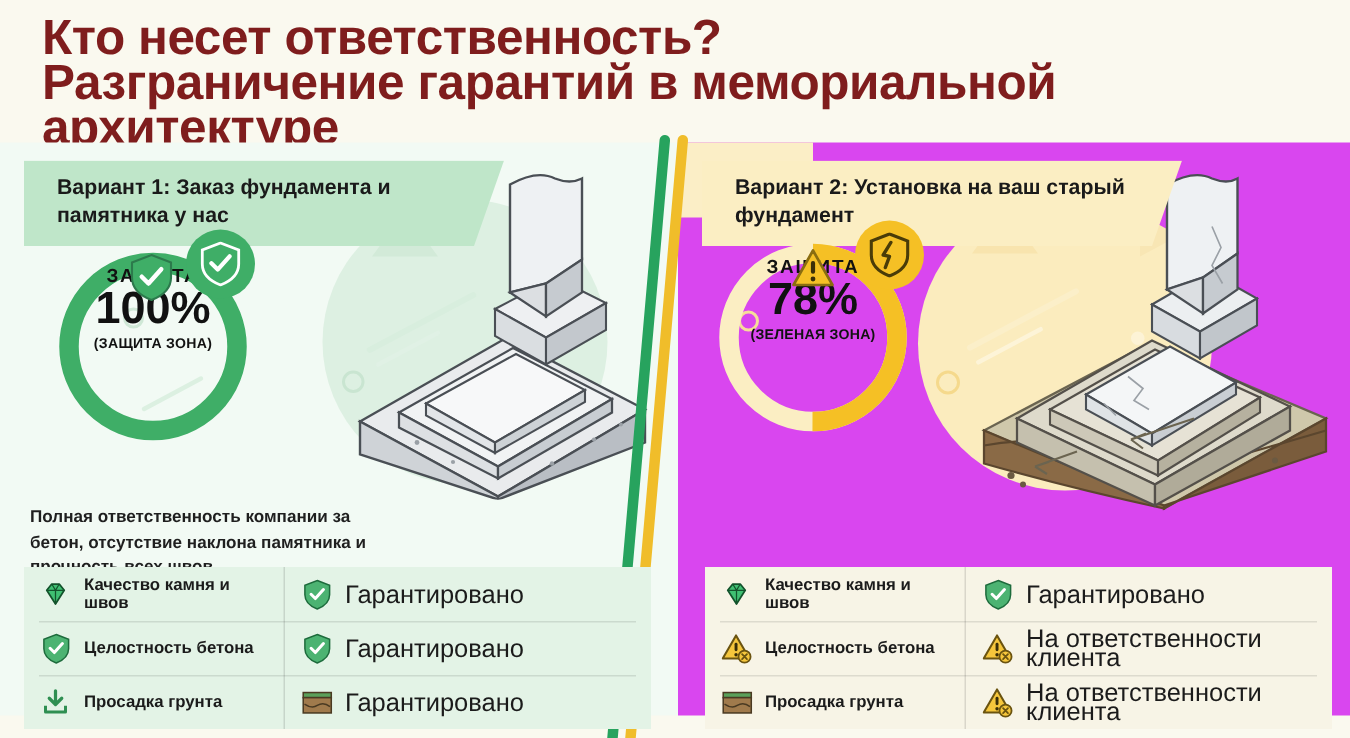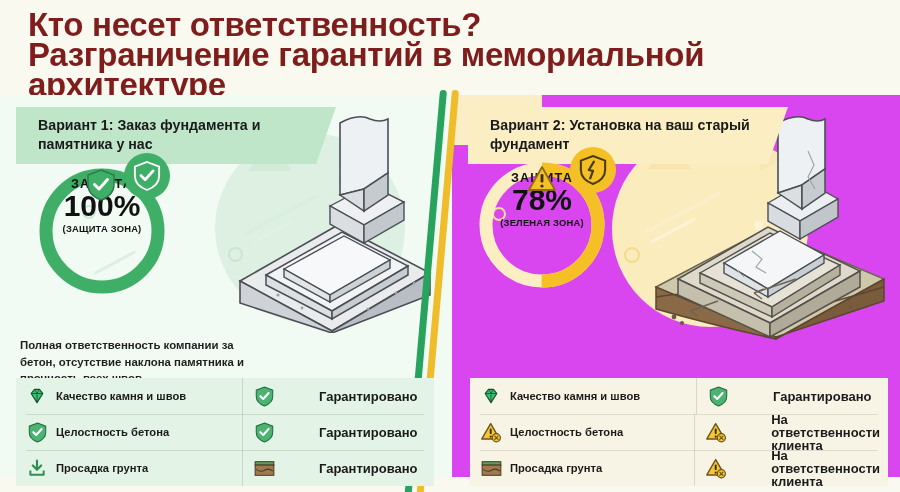--- a/index.html
+++ b/index.html
@@ -96,24 +96,24 @@
   
   .tbl { position: absolute; width: 418px; }
   .tbl-left  { left: 16px;  top: 378px; background: #e3f3e6; }
   .tbl-right { left: 470px; top: 378px; background: #f7f4e6; }
   .trow { display: flex; align-items: stretch; height: 36px; position: relative; }
   .trow + .trow::before {
     content:""; position:absolute; left:10px; right:10px; top:0; height:1px;
     background: rgba(0,0,0,0.10);
   }
   .tcell { display: flex; align-items: center; gap: 8px; padding: 0 8px 0 10px; }
-  .tcell-a { width: 227px; border-right: 1px solid rgba(0,0,0,0.12); }
+  .tcell-a { width: 174px; border-right: 1px solid rgba(0,0,0,0.12); }
   .tcell-b { flex: 1; }
   .tcell-a .t { font-size: 11.2px; font-weight: 600; color: #1b1b1b; }
-  .tcell-b .t { font-size: 13px; font-weight: 700; color: #1b1b1b; line-height: 13px; margin-left: 36px; }
+  .tcell-b .t { font-size: 17px; font-weight: 400; color: #1b1b1b; line-height: 13px; }
   .ico { width: 22px; height: 22px; flex: 0 0 22px; display: flex; align-items: center; justify-content: center; }
 </style>
 </head>
 <body>
 
 <div id="page">
 
   <div class="hdr">
     <h1>Кто несет ответственность? Разграничение гарантий в мемориальной архитектуре</h1>
     <p>Данная инфографика разъясняет юридические и практические последствия выбора между комплексным заказом и установкой изделия на уже имеющееся основание. Она помогает пользователю мгновенно оценить риски и уровень защиты в обоих сценариях.</p>

